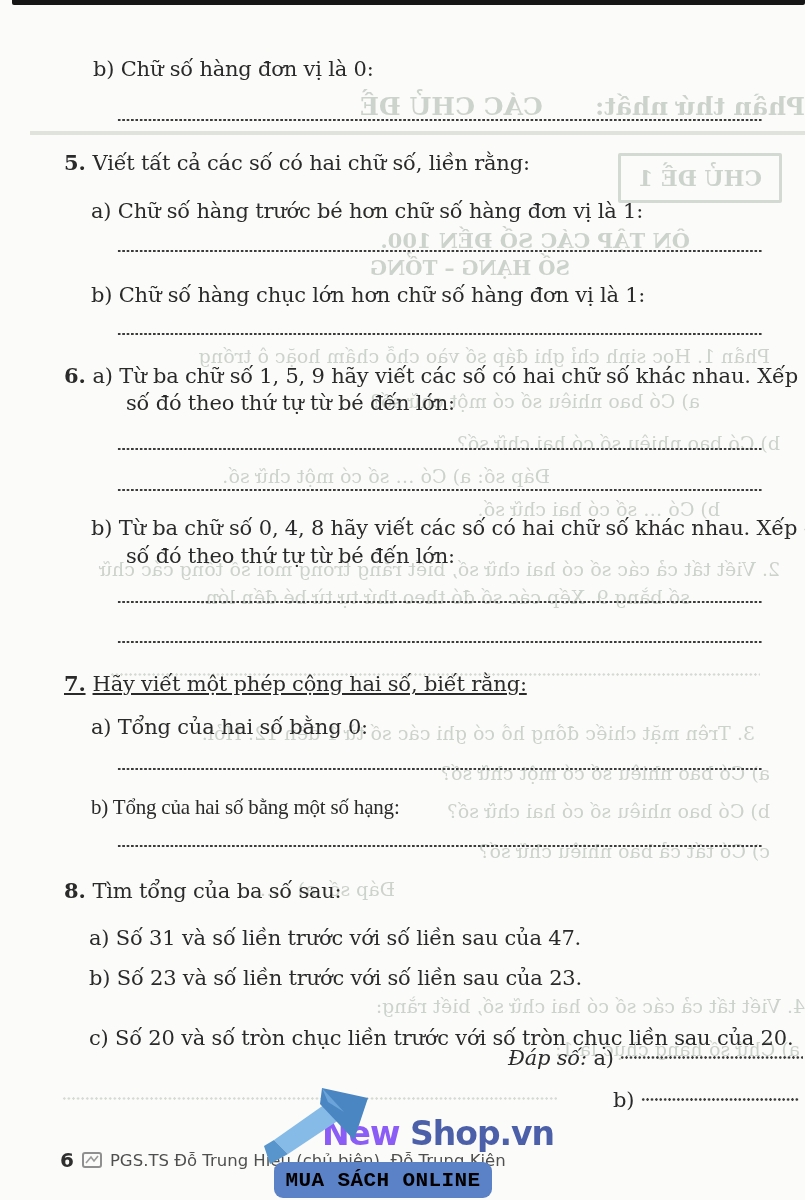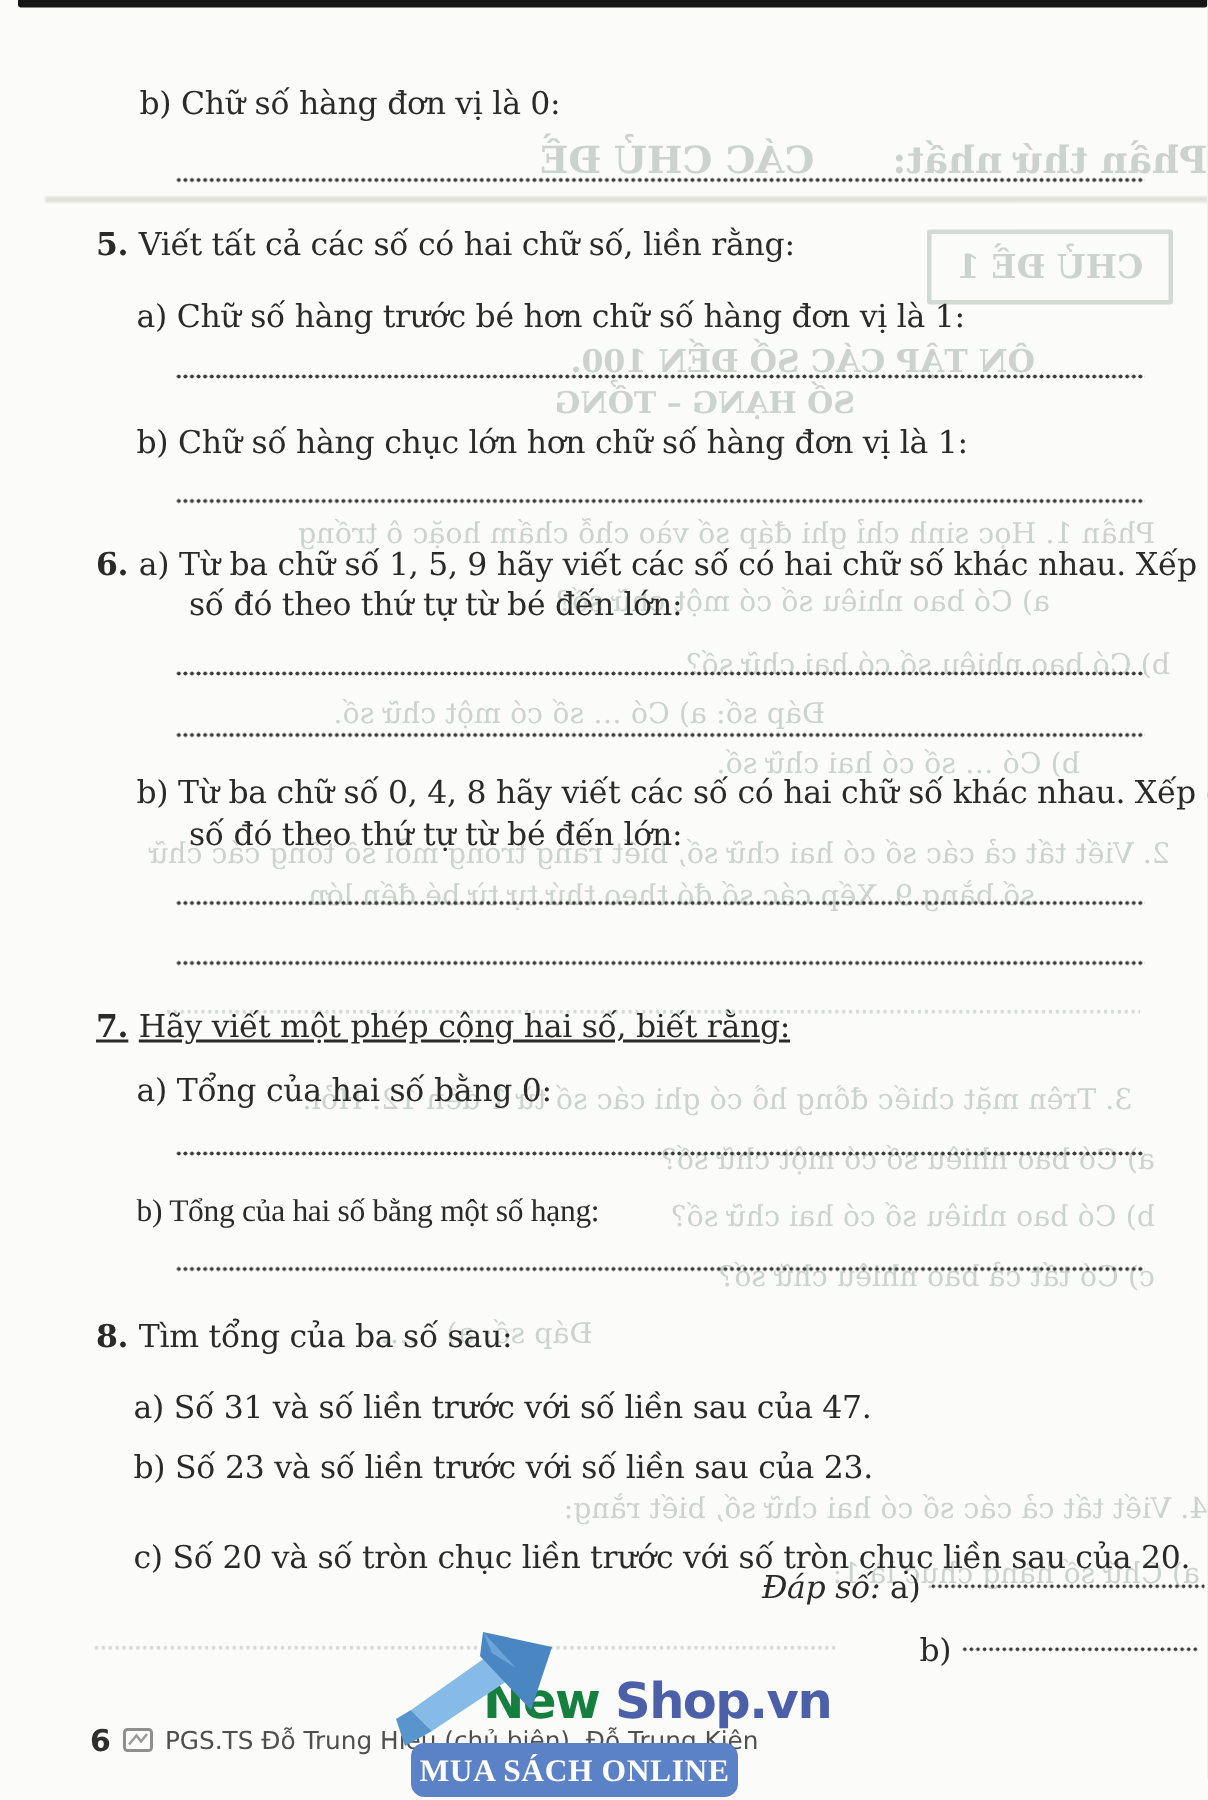--- a/index.html
+++ b/index.html
@@ -29,26 +29,26 @@
   .ghostdots{position:absolute;height:5px;opacity:.75;filter:blur(.3px);
     background-image:radial-gradient(circle,#c9cfc8 1.1px,rgba(0,0,0,0) 1.4px);
     background-size:4.6px 5px;background-repeat:repeat-x;background-position:0 50%;}
   
   .footer{position:absolute;top:1148px;left:60px;white-space:nowrap;z-index:1;
           font-family:"DejaVu Sans","Liberation Sans",sans-serif;color:#4f4f4f;font-size:16.5px;}
   .pagenum{font-weight:bold;color:#2e2e2e;font-size:20px;margin-right:8px;vertical-align:-1px;}
   .pubicon{display:inline-block;margin-right:8px;vertical-align:-2px;}
   .wm-word{position:absolute;left:322px;top:1114px;font-family:"DejaVu Sans","Liberation Sans",sans-serif;
            font-weight:bold;font-size:33px;letter-spacing:-1px;white-space:nowrap;z-index:6;}
-  .wm-new{color:#15803d;}
+  .wm-new{color:#8b5cf6;}
   .wm-shop{color:#4c5fa9;}
   .wm-banner{position:absolute;left:274px;top:1162px;width:218px;height:36px;background:#5b82c6;
              border-radius:9px;display:flex;align-items:center;justify-content:center;z-index:6;
-             font-family:Liberation Serif, serif;font-weight:bold;font-size:21px;
-             color:#ffffff;letter-spacing:.4px;white-space:nowrap;}
+             font-family:Liberation Mono, monospace;font-weight:bold;font-size:21px;
+             color:#000000;letter-spacing:.4px;white-space:nowrap;}
   .wm-arrow{position:absolute;left:264px;top:1088px;z-index:7;}
 </style>
 </head>
 <body>
 
 <div id="page">
 
   <div class="topbar"></div>
 
   <div class="ghost ghost-b" style="left:430px;top:92px;width:375px;font-size:25px;">Phần thứ nhất:      CÁC CHỦ ĐỀ</div>

